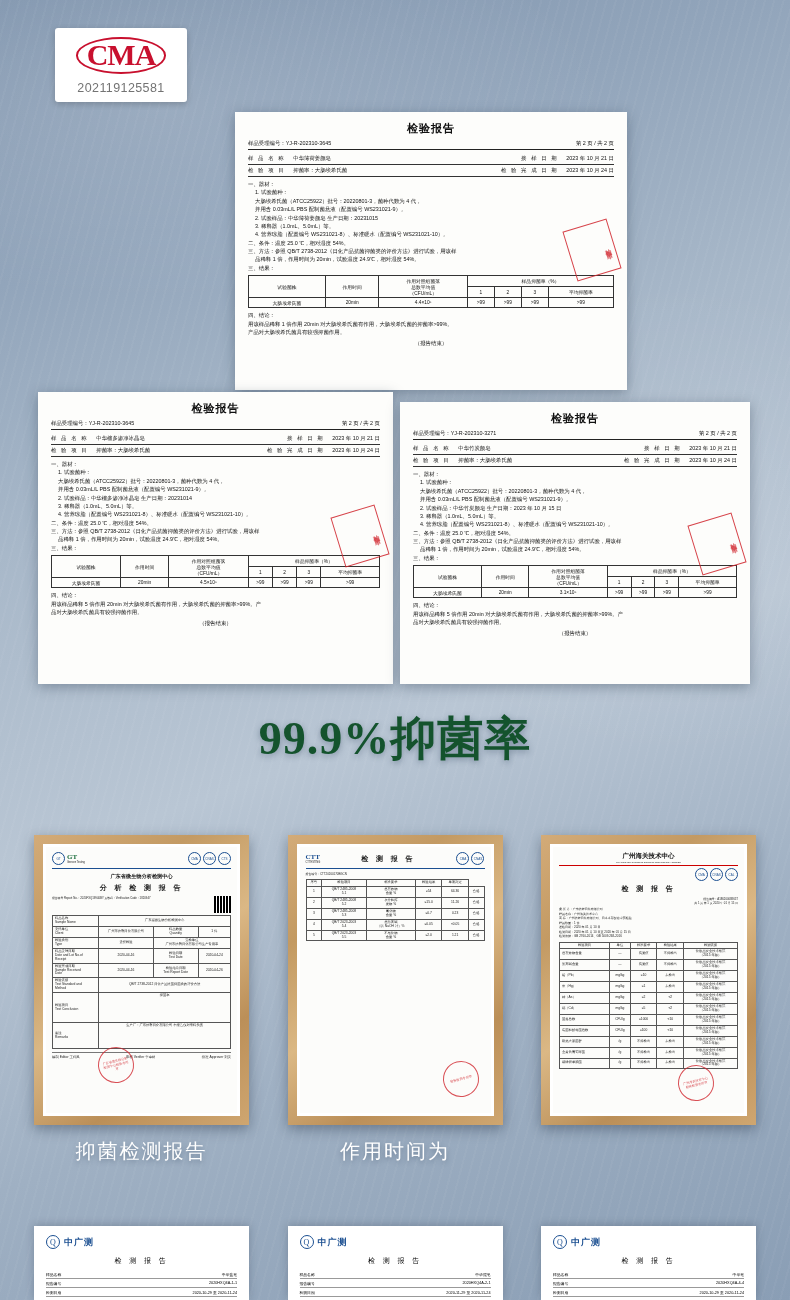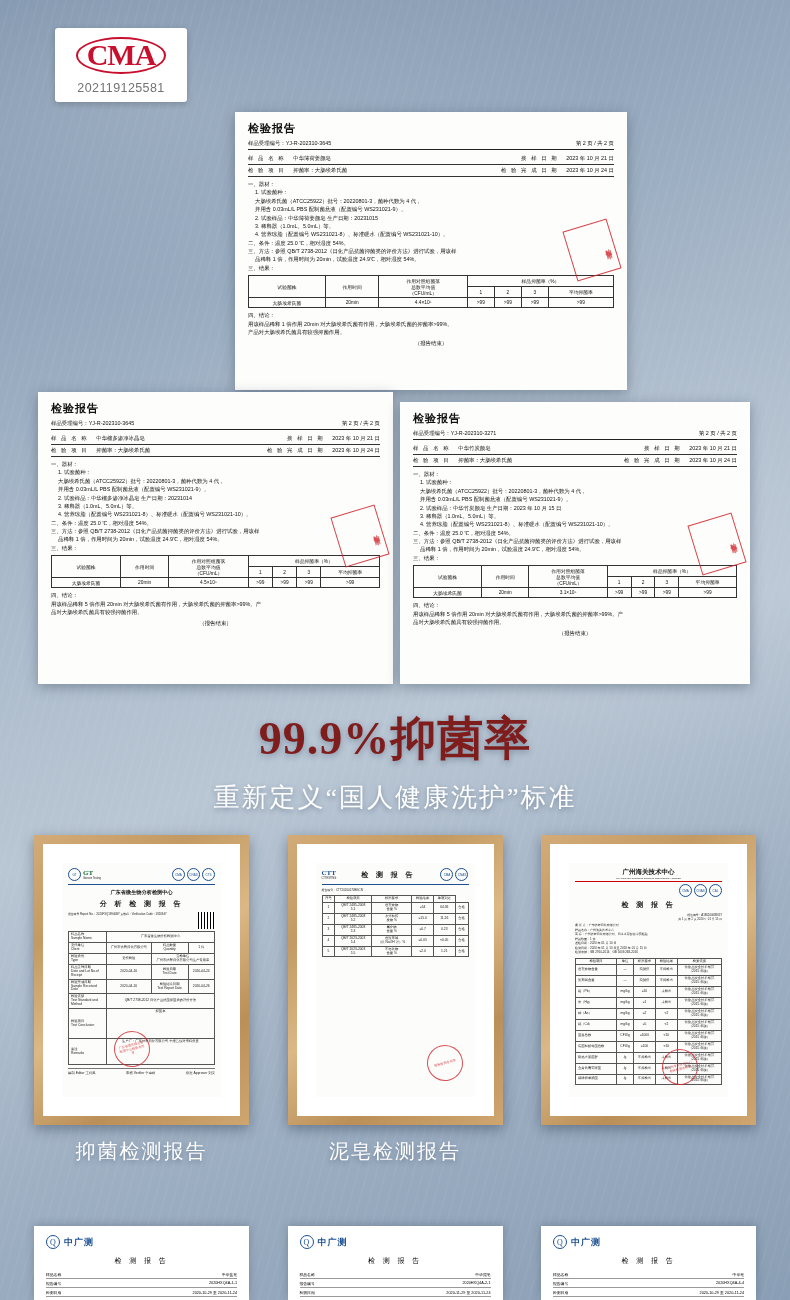--- a/index.html
+++ b/index.html
@@ -37,21 +37,21 @@
     text-shadow: 0 2px 5px rgba(40,60,85,0.45);
   }
 
   
   .doc {
     background: #fdfdfb; position: absolute;
     box-shadow: 0 3px 12px rgba(30,45,65,0.35);
     color: #111; overflow: hidden;
   }
   .doc-inner { padding: 9px 13px; position: relative; height: 100%; }
-  .doc-title { font-family: "Liberation Serif", serif; font-weight: bold; font-size: 11px; letter-spacing: 1px; margin-bottom: 4px; }
+  .doc-title { text-align: center; font-family: "Liberation Serif", serif; font-weight: bold; font-size: 11px; letter-spacing: 1px; margin-bottom: 4px; }
   .doc-meta { display: flex; justify-content: space-between; font-size: 5.4px; border-bottom: 1px solid #222; padding-bottom: 2px; margin-bottom: 3px; }
   .doc-row { display: flex; font-size: 5.4px; border-bottom: 1px solid #333; padding: 2px 0; gap: 8px; }
   .doc-row .lab { letter-spacing: 1.6px; }
   .doc-row .val { flex: 1; }
   .doc-sec { font-size: 5.4px; margin-top: 3px; line-height: 1.55; }
   .doc-sec p { margin: 0; }
   .doc-sec .ind { padding-left: 7px; }
   .doc-table { width: 100%; border-collapse: collapse; font-size: 4.8px; margin-top: 3px; }
   .doc-table td, .doc-table th { border: 1px solid #333; text-align: center; padding: 1.5px 1px; font-weight: normal; }
   .doc-concl { font-size: 5.4px; margin-top: 3px; line-height: 1.55; }
@@ -60,37 +60,37 @@
     position: absolute; width: 46px; height: 52px;
     border: 1.6px solid #d0242c; color: #d0242c;
     font-size: 6.5px; line-height: 1.25; text-align: center;
     padding: 5px 3px; transform: rotate(-17deg); opacity: 0.85;
     letter-spacing: 1px; writing-mode: vertical-rl;
   }
 
   
   .slogan { position: absolute; width: 100%; text-align: center; }
   .slogan-main {
-    font-family: "Liberation Serif", serif; font-size: 46px; color: #7f1d1d; font-weight: bold;
+    font-family: "Liberation Serif", serif; font-size: 46px; color: #14532d; font-weight: bold;
     letter-spacing: 1px; text-shadow: 0 2px 6px rgba(40,60,85,0.40);
   }
   .slogan-sub {
     font-family: "Liberation Serif", serif; font-size: 26px; color: #fff;
     letter-spacing: 2px; margin-top: 10px; text-shadow: 0 2px 5px rgba(40,60,85,0.40);
   }
 
   
   .frames { position: absolute; left: 0; width: 100%; display: flex; justify-content: space-between; padding: 0 34px; }
   .frame-cell { width: 215px; }
   .frame {
     width: 215px; height: 290px; padding: 9px;
     background: linear-gradient(145deg, #d3ab78 0%, #c39a63 25%, #dbb885 50%, #bb8f58 75%, #cfa670 100%);
     box-shadow: 0 4px 12px rgba(25,40,60,0.4);
   }
-  .frame-mat { width: 100%; height: 100%; background: #fff; padding: 19px; }
+  .frame-mat { width: 100%; height: 100%; background: #fff; padding: 3px; }
   .cert { width: 100%; height: 100%; background: #fcfcfa; position: relative; overflow: hidden; font-size: 3.6px; color: #222; padding: 5px 6px; }
   .frame-label {
     text-align: center; color: #fff; font-size: 20px; margin-top: 13px;
     font-family: "Liberation Serif", serif; letter-spacing: 2px;
     text-shadow: 0 2px 5px rgba(40,60,85,0.4);
   }
 
   .cert-hdr { display: flex; align-items: center; justify-content: space-between; border-bottom: 1px solid #1b4f91; padding-bottom: 3px; }
   .cert-logos { display: flex; gap: 2px; align-items: center; }
   .mini-seal { width: 13px; height: 13px; border-radius: 50%; border: 1px solid #1b4f91; color: #1b4f91; font-size: 3px; display: flex; align-items: center; justify-content: center; }
@@ -335,21 +335,20 @@
       <p class="ind">用该样品稀释 5 倍作用 20min 对大肠埃希氏菌有作用，大肠埃希氏菌的抑菌率&gt;99%。产</p>
       <p>品对大肠埃希氏菌具有较强抑菌作用。</p>
     </div>
     <div class="doc-end">（报告结束）</div>
     <div class="stamp" style="right:10px; top:116px;">检验专用章</div>
   </div>
 </div>
 
 <div class="slogan" style="top:708px;">
   <div class="slogan-main">99.9%抑菌率</div>
-  <div class="slogan-sub">重新定义“国人健康洗护”标准</div>
 </div>
 
 <div class="frames" style="top:835px;">
 
   <div class="frame-cell">
     <div class="frame">
       <div class="frame-mat">
         <div class="cert">
           <div class="cert-hdr">
             <div style="display:flex;align-items:center;gap:2px">
@@ -515,21 +514,21 @@
                   <td>≤2.0</td>
                   <td>1.21</td>
                   <td>合格</td>
                 </tr>
           </tbody>
             </table>
           <div class="red-stamp" style="right:12px; bottom:16px;">检验检测专用章</div>
         </div>
       </div>
     </div>
-    <div class="frame-label">泥皂检测报告</div>
+    <div class="frame-label">作用时间为</div>
   </div>
 
   <div class="frame-cell">
     <div class="frame">
       <div class="frame-mat">
         <div class="cert">
           <div style="text-align:center;border-bottom:1px solid #c00;padding-bottom:2px">
             <div style="font-size:6.5px;font-weight:bold;color:#111;font-family:'Liberation Serif',serif">广州海关技术中心</div>
             <div style="font-size:2.3px">GUANGZHOU CUSTOMS DISTRICT TECHNOLOGY CENTER</div>
           </div>

